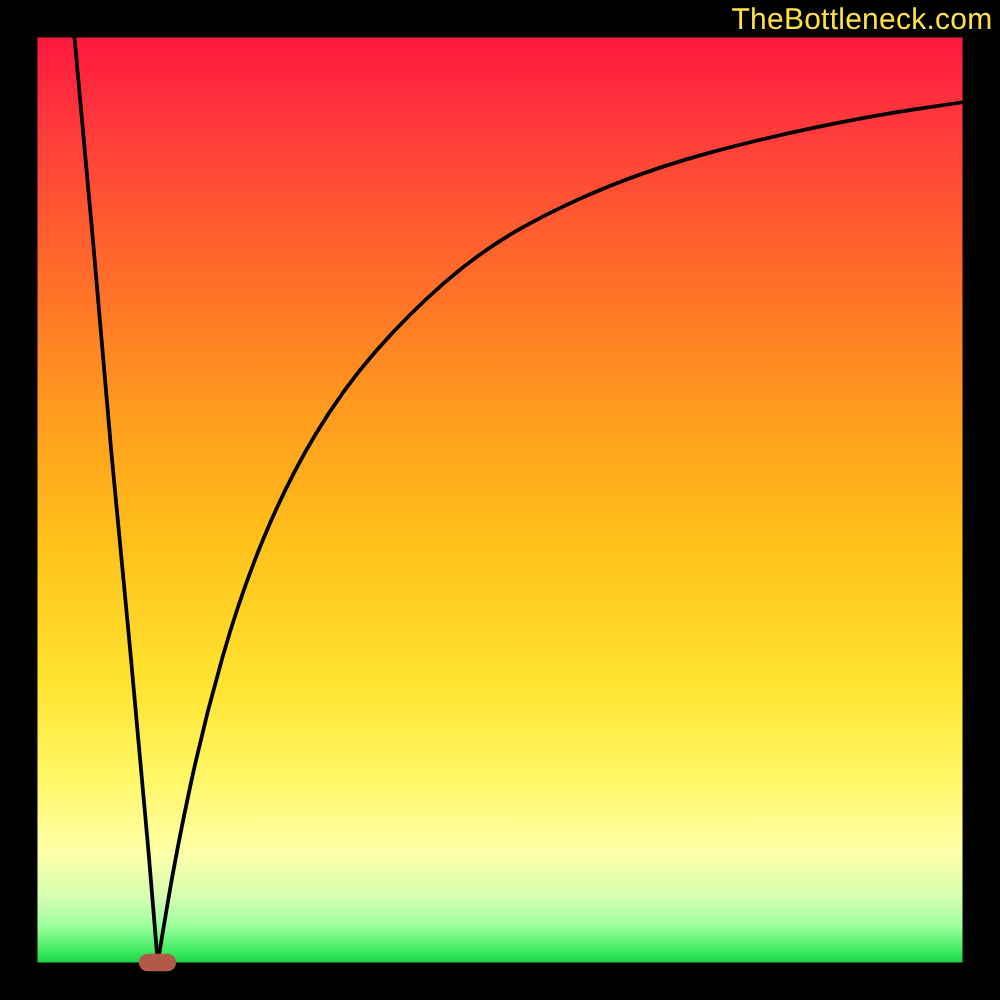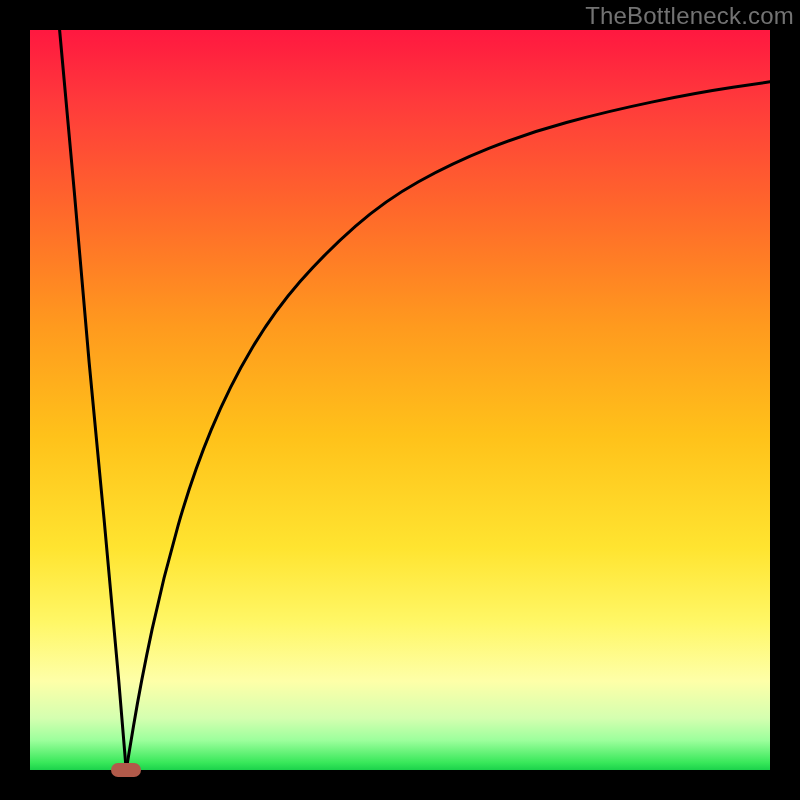--- a/index.html
+++ b/index.html
@@ -39,21 +39,21 @@
       #d4ffb0 93%,
       #9cff9c 96%,
       #38e85a 99%,
       #1bd24b 100%
     );
   }
   .watermark {
     position: absolute;
     top: 2px;
     right: 6px;
-    color: #737373;
+    color: #fde047;
     font-size: 24px;
     font-weight: 500;
     letter-spacing: 0.2px;
     user-select: none;
   }
   svg.curve {
     position: absolute;
     left: 0;
     top: 0;
     width: 740px;

